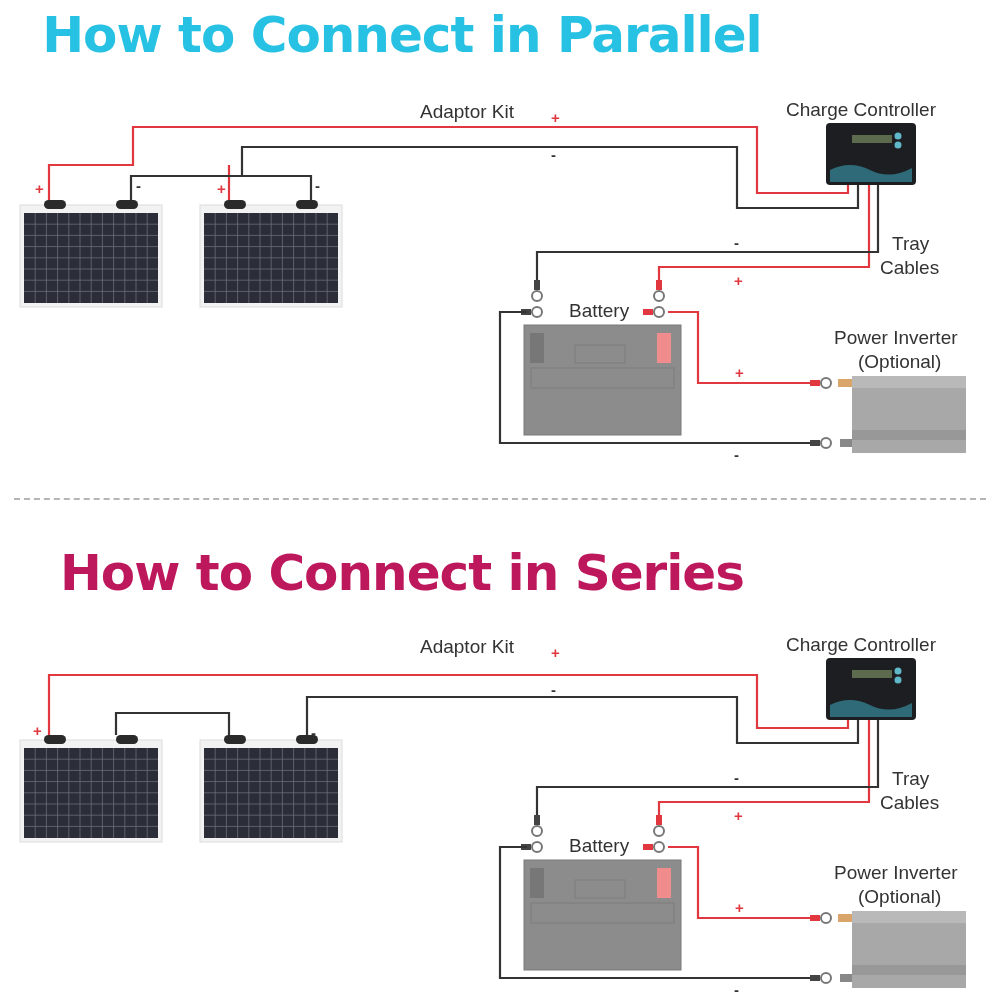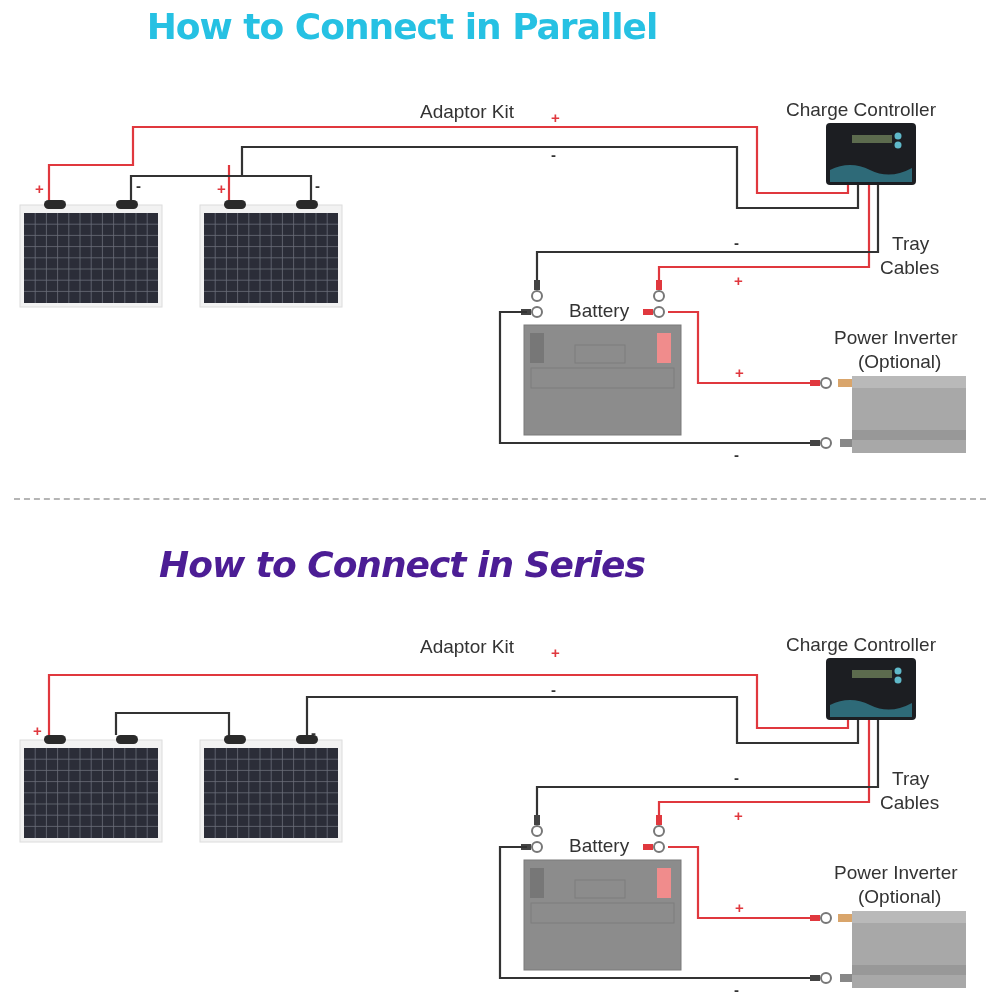--- a/index.html
+++ b/index.html
@@ -1,19 +1,19 @@
 <!DOCTYPE html>
 <html><head>
 <meta charset="utf-8">
 <style>
   html, body { margin:0; padding:0; background:#ffffff; }
   body { width:1000px; height:1000px; position:relative; overflow:hidden; font-family:"Liberation Sans", sans-serif; }
-  .title { position:absolute; left:0; width:804px; text-align:center; font-family:"DejaVu Sans", sans-serif; font-weight:bold; font-size:36px; letter-spacing:-1px; }
+  .title { position:absolute; left:0; width:804px; text-align:center; font-family:"DejaVu Sans", sans-serif; font-weight:bold; font-size:50px; letter-spacing:-1px; }
   #t1 { top:6px; color:#26c1e3; }
-  #t2 { top:544px; color:#4c1d95;font-style:italic; }
+  #t2 { top:544px; color:#be185d; }
   .divider { position:absolute; left:14px; width:972px; top:498px; border-top:2px dashed #b5b5b5; }
   svg.diag { position:absolute; left:0; width:1000px; height:400px; }
   #d1 { top:90px; }
   #d2 { top:625px; }
   .lbl { font-family:"Liberation Sans", sans-serif; font-size:19px; fill:#333333; }
   .sgn { font-family:"Liberation Sans", sans-serif; font-weight:bold; font-size:15px; }
 </style>
 </head>
 <body>
 

